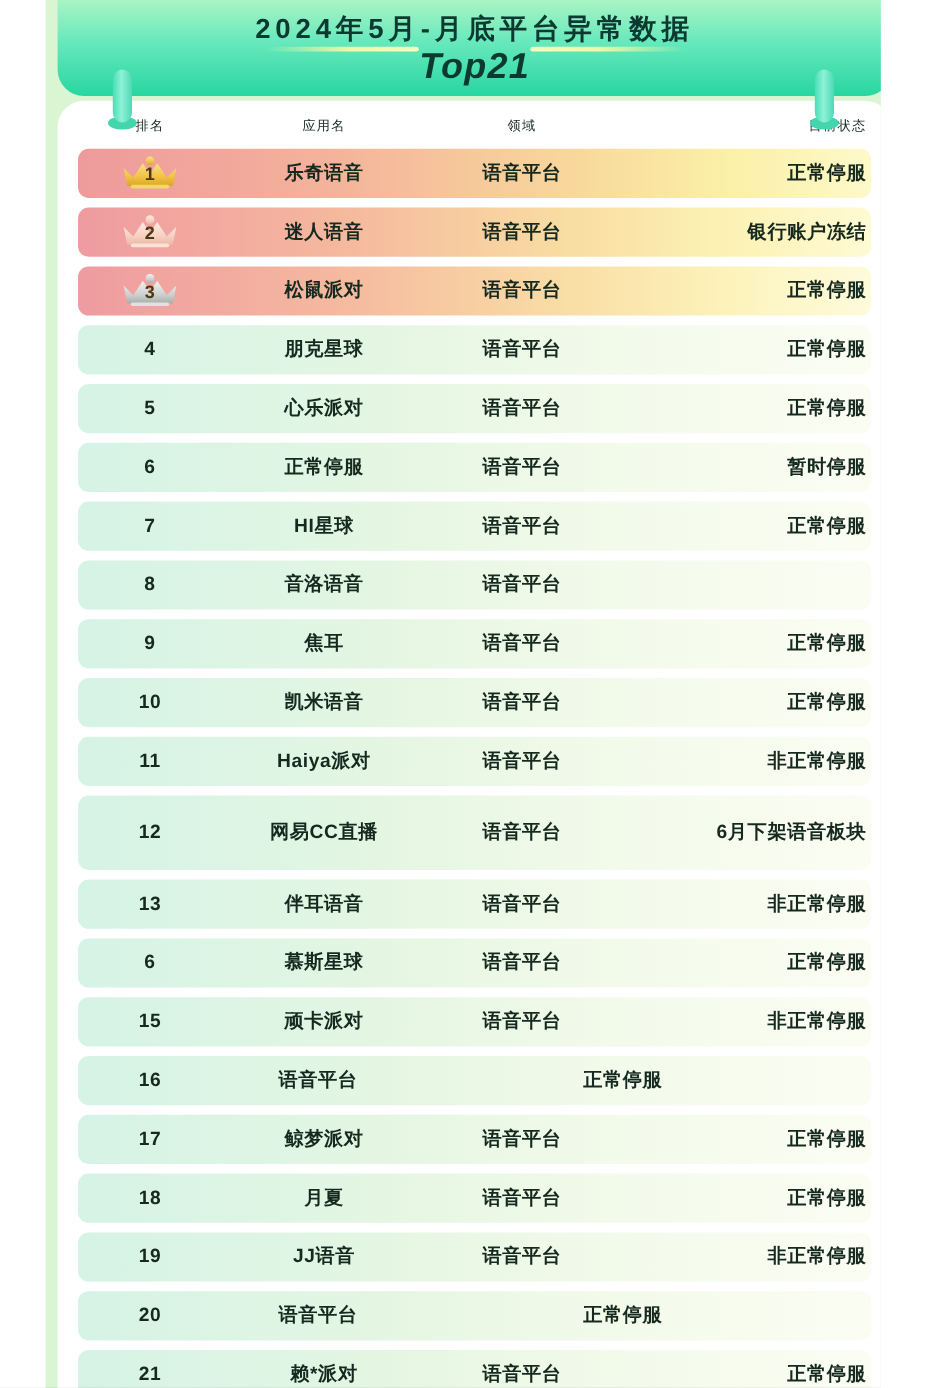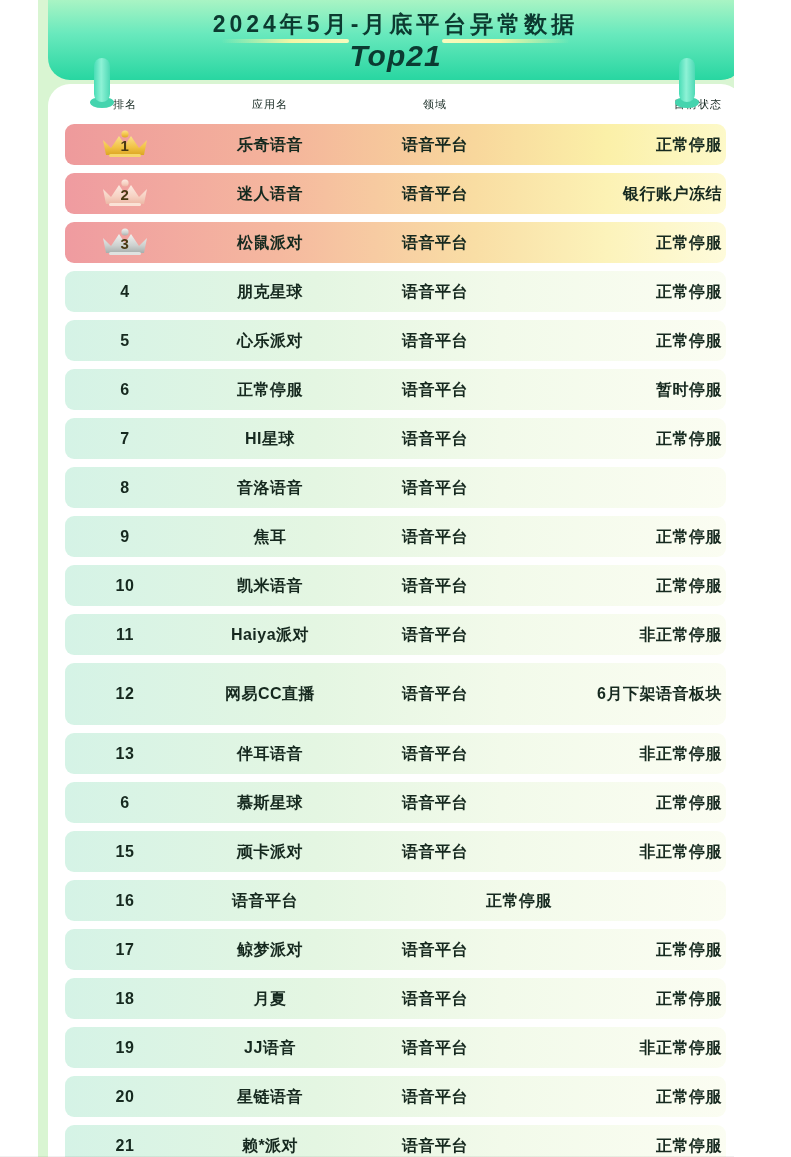--- a/index.html
+++ b/index.html
@@ -395,21 +395,20 @@
           <div class="cell status c-status">正常停服</div>
         </div>
         <div class="row normal">
           <div class="cell rank-num c-rank">19</div>
           <div class="cell c-app">JJ语音</div>
           <div class="cell c-field">语音平台</div>
           <div class="cell status c-status">非正常停服</div>
         </div>
         <div class="row normal">
           <div class="cell rank-num c-rank">20</div>
-          <div class="cell c-app">星链语音</div>
           <div class="cell c-field">语音平台</div>
           <div class="cell status c-status">正常停服</div>
         </div>
         <div class="row normal">
           <div class="cell rank-num c-rank">21</div>
           <div class="cell c-app">赖*派对</div>
           <div class="cell c-field">语音平台</div>
           <div class="cell status c-status">正常停服</div>
         </div>
       </div>

